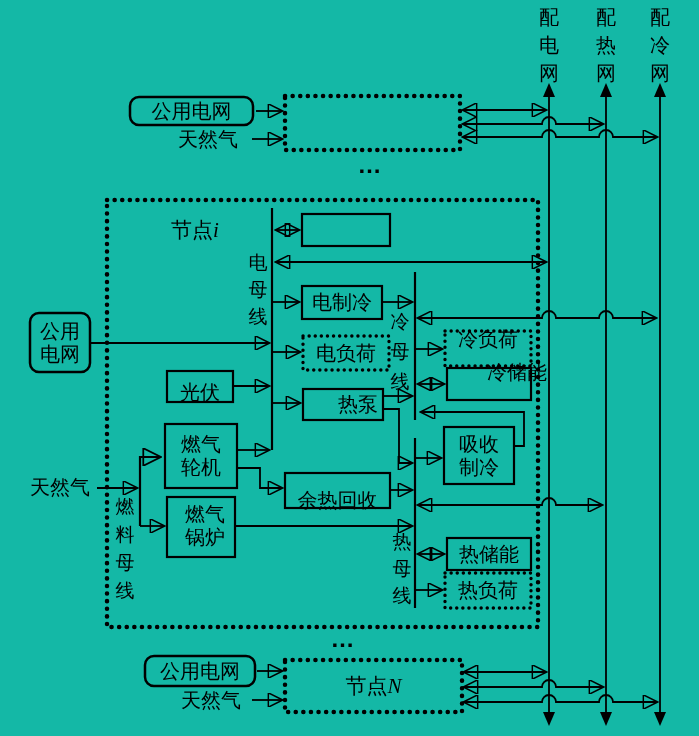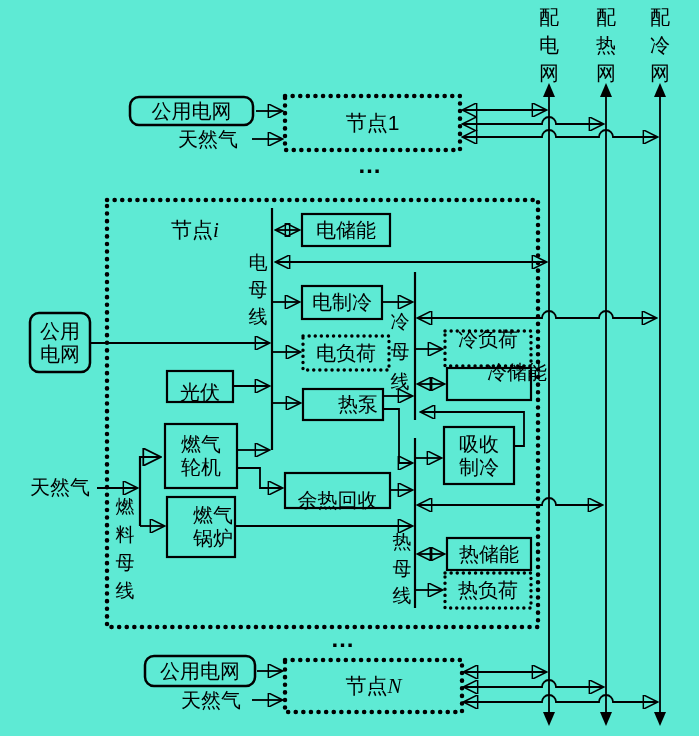--- a/index.html
+++ b/index.html
@@ -1,17 +1,17 @@
 <!DOCTYPE html>
 <html><head>
 <meta charset="utf-8">
 <style>
   html,body { margin:0; padding:0; background:#fff; }
   #canvas {
-    position:relative; width:699px; height:736px; background:#5eead4;
+    position:relative; width:699px; height:736px; background:#14b8a6;
     font-family:"Liberation Sans","DejaVu Sans",sans-serif; color:#000;
   }
   #wires { position:absolute; left:0; top:0; }
   #wires line, #wires path { stroke:#000; fill:none; }
   #wires .c   { stroke-width:1.8; }
   #wires .bus { stroke-width:2.2; }
   #wires rect.box    { fill:none; stroke:#000; stroke-width:2.2; }
   #wires rect.srcbox { fill:none; stroke:#000; stroke-width:2.5; }
   #wires rect.dotbox { fill:none; stroke:#000; stroke-width:4.5;
                        stroke-dasharray:0.1 7.5; stroke-linecap:round; stroke-linejoin:round; }
@@ -125,46 +125,44 @@
     <line class="c" x1="415" y1="590" x2="442" y2="590" marker-end="url(#ah)"></line>
   </g>
 </svg>
 
 <div class="glbl" style="left:535px; top:3px;">配电网</div>
 <div class="glbl" style="left:592px; top:3px;">配热网</div>
 <div class="glbl" style="left:646px; top:3px;">配冷网</div>
 
 <div class="lbl" style="left:130px; top:97px;  width:123px; height:28px;">公用电网</div>
 <div class="lbl" style="left:168px; top:126px; width:80px;  height:26px;">天然气</div>
-<div class="lbl title" style="left:285px; top:96px; width:175px; height:54px;">节点1</div>
 <div class="lbl dots" style="left:346px; top:152px; width:48px; height:26px;">…</div>
 
 <div class="lbl title" style="left:160px; top:217px; width:70px; height:26px;">
       <span>节点</span>
       <i>i</i>
     </div>
 <div class="lbl" style="left:30px; top:313px; width:60px; height:59px;">
       <span class="wrap2">公用电网</span>
     </div>
 <div class="lbl" style="left:22px; top:474px; width:76px; height:26px;">天然气</div>
 
 <div class="vlbl" style="left:245px; top:249px;">电母线</div>
 <div class="vlbl" style="left:387px; top:307px; line-height:30px;">冷母线</div>
 <div class="vlbl" style="left:389px; top:528px;">热母线</div>
 <div class="vlbl" style="left:112px; top:493px; line-height:28px;">燃料母线</div>
 
-<div class="lbl" style="left:302px; top:214px; width:88px;  height:32px;">电储能</div>
 <div class="lbl" style="left:302px; top:286px; width:80px;  height:33px;">电制冷</div>
 <div class="lbl" style="left:303px; top:336px; width:86px;  height:34px;">电负荷</div>
 <div class="lbl" style="left:167px; top:371px; width:66px;  height:43px;">光伏</div>
 <div class="lbl" style="left:318px; top:389px; width:80px;  height:31px;">热泵</div>
 <div class="lbl" style="left:165px; top:424px; width:72px;  height:64px;">
       <span class="wrap2">燃气轮机</span>
     </div>
-<div class="lbl" style="left:181px; top:497px; width:64px;  height:60px;">
+<div class="lbl" style="left:173px; top:497px; width:64px;  height:60px;font-family:Liberation Mono, monospace;">
       <span class="wrap2">燃气锅炉</span>
     </div>
 <div class="lbl" style="left:285px; top:483px; width:105px; height:35px;">余热回收</div>
 <div class="lbl" style="left:445px; top:322px; width:86px;  height:35px;">冷负荷</div>
 <div class="lbl" style="left:447px; top:356px; width:84px;  height:32px;margin-left:28px;">冷储能</div>
 <div class="lbl" style="left:444px; top:427px; width:70px;  height:57px;border-radius:24px;">
       <span class="wrap2">吸收制冷</span>
     </div>
 <div class="lbl" style="left:447px; top:538px; width:84px;  height:32px;">热储能</div>
 <div class="lbl" style="left:445px; top:573px; width:86px;  height:35px;">热负荷</div>

